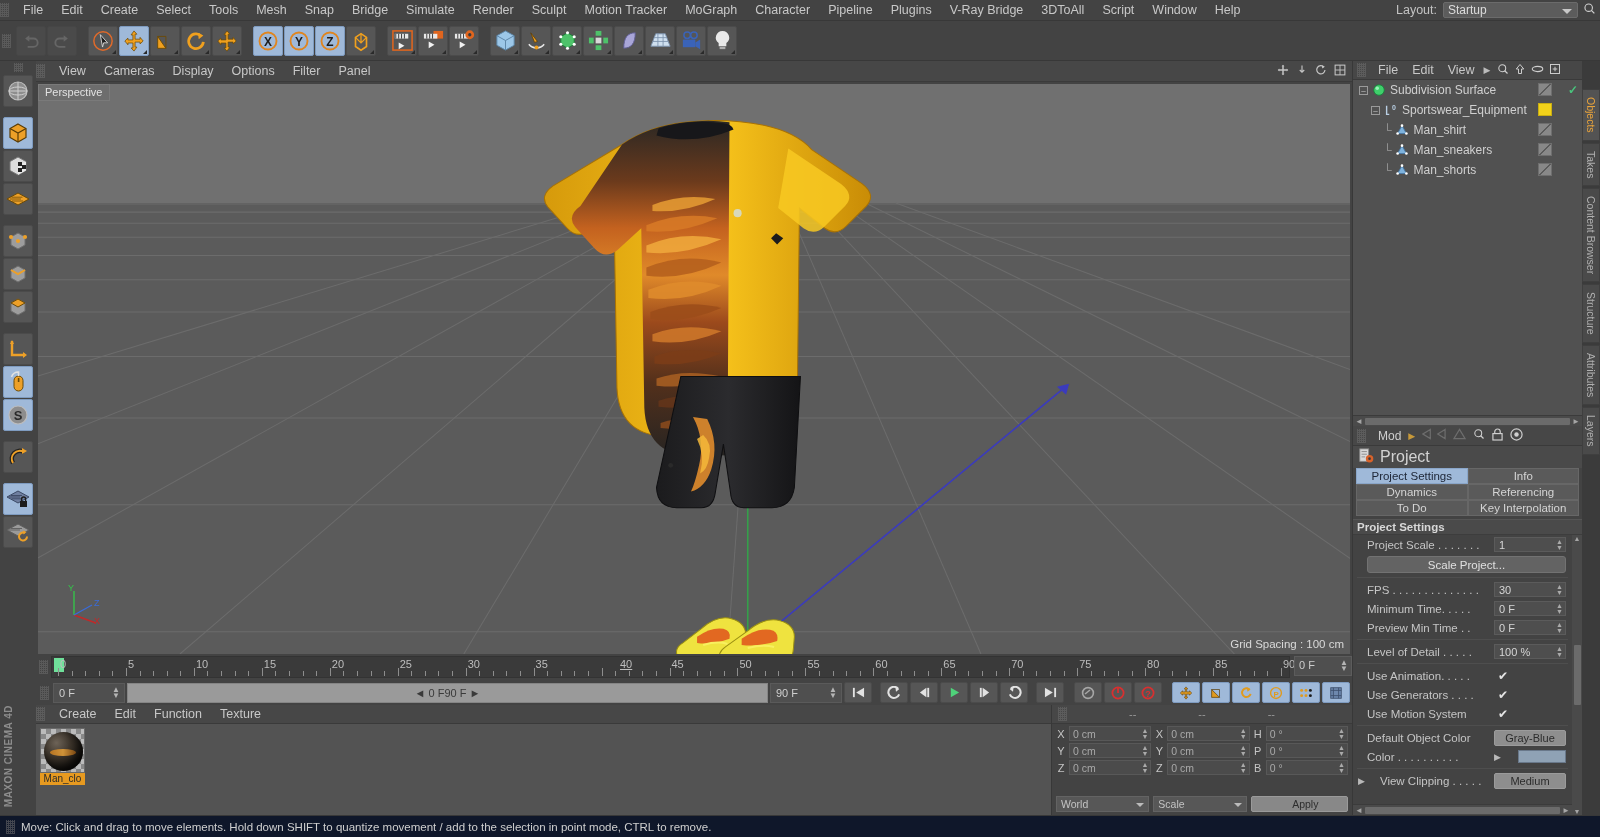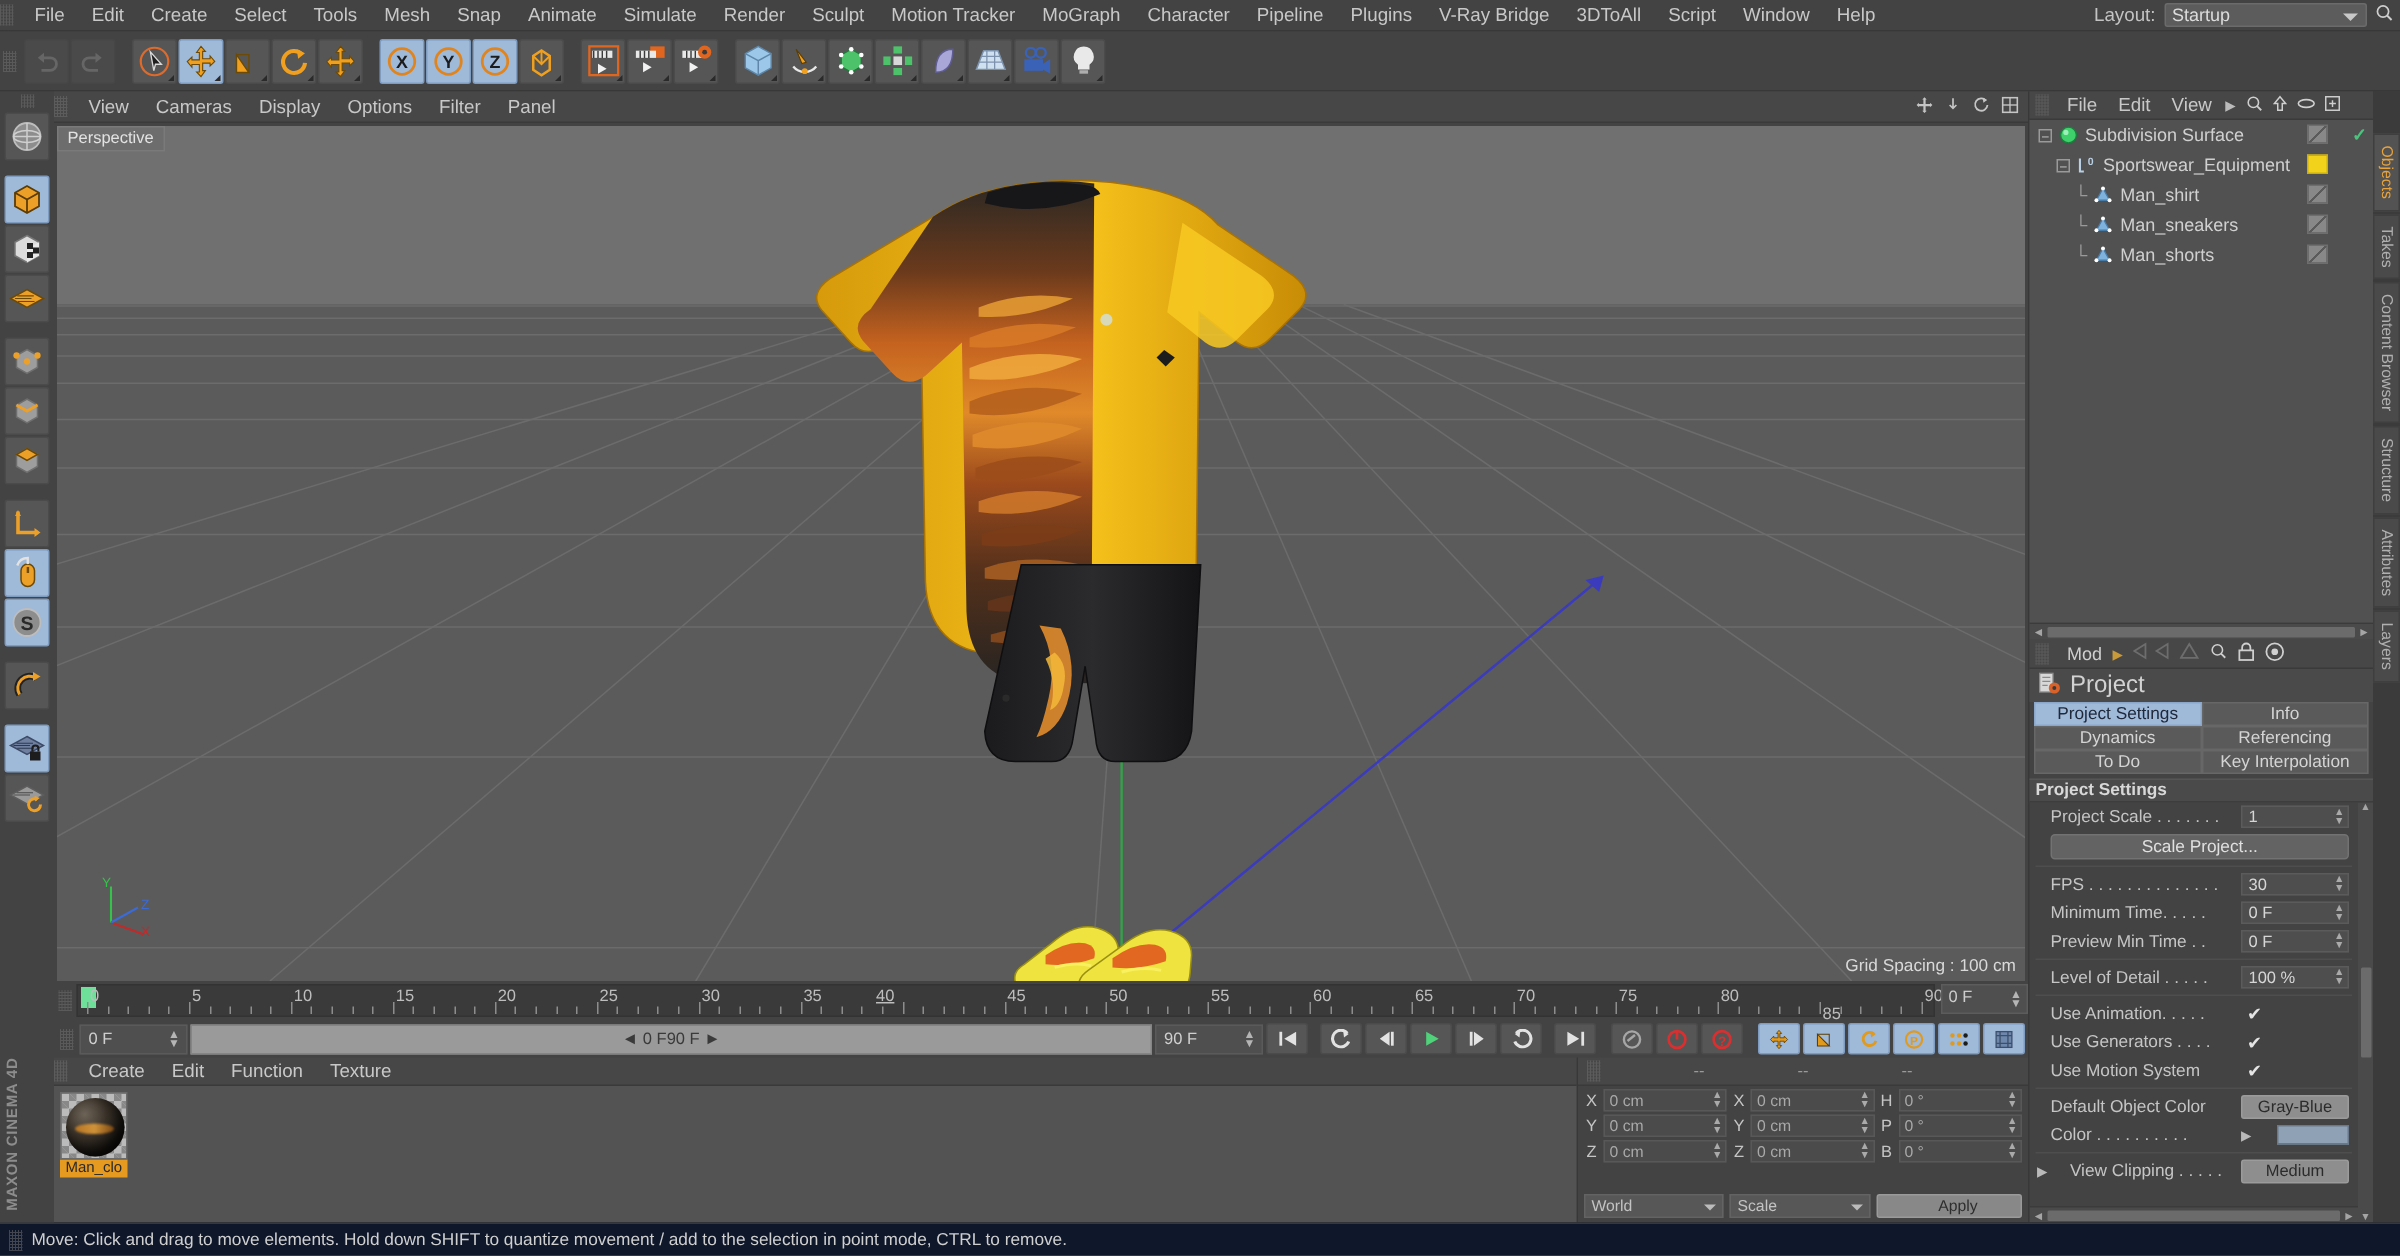--- a/index.html
+++ b/index.html
@@ -181,21 +181,21 @@
 
   <div class="topbar">
     <div class="grip"></div>
     <div class="menu-item">File</div>
     <div class="menu-item">Edit</div>
     <div class="menu-item">Create</div>
     <div class="menu-item">Select</div>
     <div class="menu-item">Tools</div>
     <div class="menu-item">Mesh</div>
     <div class="menu-item">Snap</div>
-    <div class="menu-item">Animate</div>
+    <div class="menu-item">Bridge</div>
     <div class="menu-item">Simulate</div>
     <div class="menu-item">Render</div>
     <div class="menu-item">Sculpt</div>
     <div class="menu-item">Motion Tracker</div>
     <div class="menu-item">MoGraph</div>
     <div class="menu-item">Character</div>
     <div class="menu-item">Pipeline</div>
     <div class="menu-item">Plugins</div>
     <div class="menu-item">V-Ray Bridge</div>
     <div class="menu-item">3DToAll</div>
@@ -769,30 +769,30 @@
             <div class="tick" style="left: 1215.41px; height: 5px;"></div>
             <div class="tick" style="left: 1229px; height: 8px;"></div>
             <div class="rulnum" style="left: 6px;">0</div>
             <div class="rulnum" style="left: 73.9444px;">5</div>
             <div class="rulnum" style="left: 141.889px;">10</div>
             <div class="rulnum" style="left: 209.833px;">15</div>
             <div class="rulnum" style="left: 277.778px;">20</div>
             <div class="rulnum" style="left: 345.722px;">25</div>
             <div class="rulnum" style="left: 413.667px;">30</div>
             <div class="rulnum" style="left: 481.611px;">35</div>
-            <div class="rulnum" style="left: 530px; text-decoration: underline;">40</div>
+            <div class="rulnum" style="left: 566px; text-decoration: underline;">40</div>
             <div class="rulnum" style="left: 617.5px;">45</div>
             <div class="rulnum" style="left: 685.444px;">50</div>
             <div class="rulnum" style="left: 753.389px;">55</div>
             <div class="rulnum" style="left: 821.333px;">60</div>
             <div class="rulnum" style="left: 889.278px;">65</div>
             <div class="rulnum" style="left: 957.222px;">70</div>
             <div class="rulnum" style="left: 1025.17px;">75</div>
             <div class="rulnum" style="left: 1093.11px;">80</div>
-            <div class="rulnum" style="left: 1161.06px; margin-top: 12px;">85</div>
+            <div class="rulnum" style="left: 1161.06px;">85</div>
             <div class="rulnum" style="left: 1229px;">90</div>
           </div>
         <div class="tlfield">
           <span>0 F</span>
           <span class="spin">▲<br>▼</span>
         </div>
       </div>
 
       <div class="playrow">
         <div class="grip" style="margin:0 2px 0 2px;"></div>

